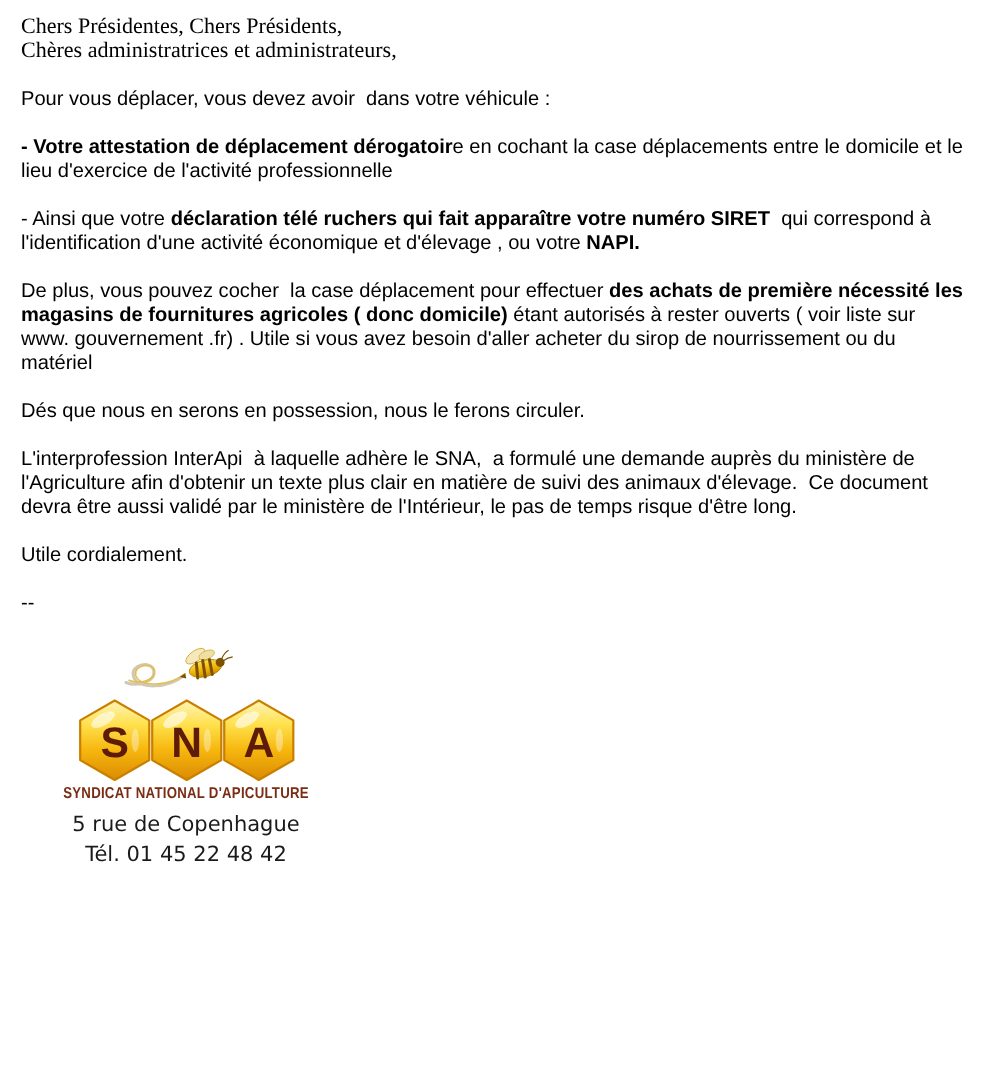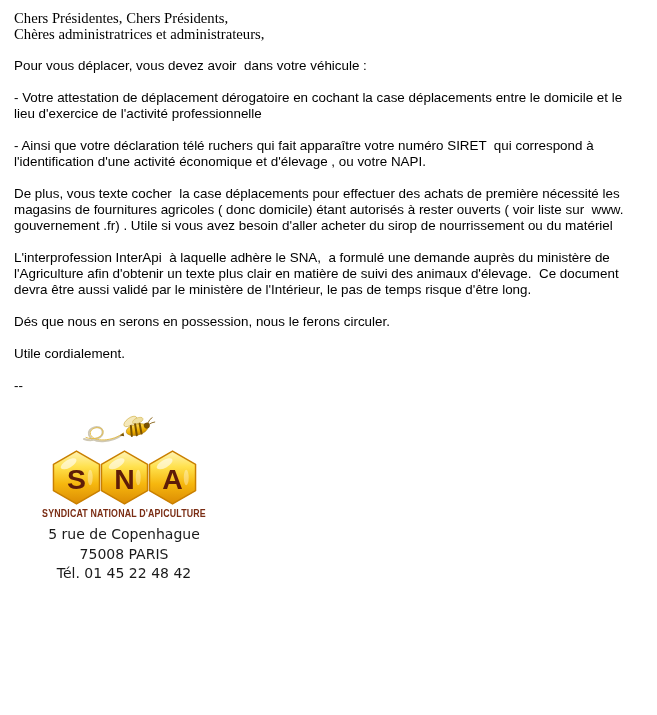--- a/index.html
+++ b/index.html
@@ -23,21 +23,21 @@
     padding:10px 11px 0 14px;
     width:657px;
   }
   .para{
     margin:0 0 16px 0;
     white-space:pre-wrap;
     word-wrap:break-word;
   }
   .para.sans{font:13.4px/16px "Liberation Sans",sans-serif;}
   .para.serif{font:14.7px/16px "Liberation Serif",serif;}
-  .para b{font-weight:normal;margin-top:40px;}
+  .para b{font-weight:bold;margin-top:40px;}
   .sig-block{
     padding-left:10px;
     width:210px;
     text-align:center;
   }
   .logo-bee{
     display:block;
     margin:0 auto 1px auto;
     transform:translateX(-6px);
   }
@@ -65,23 +65,23 @@
 </style>
 </head>
 <body>
 
 <main class="letter">
   <div>
       <p class="para serif"><span>Chers Présidentes, Chers Présidents,<br>Chères administratrices et administrateurs,</span></p>
       <p class="para sans"><span>Pour vous déplacer, vous devez avoir  dans votre véhicule :</span></p>
       <p class="para sans"><b>- Votre attestation de déplacement dérogatoir</b><span>e en cochant la case déplacements entre le domicile et le lieu d'exercice de l'activité professionnelle</span></p>
       <p class="para sans"><span>- Ainsi que votre </span><b>déclaration télé ruchers qui fait apparaître votre numéro SIRET</b><span>  qui correspond à l'identification d'une activité économique et d'élevage , ou votre </span><b>NAPI.</b></p>
-      <p class="para sans"><span>De plus, vous texte cocher  la case déplacements pour effectuer </span><b>des achats de première nécessité les magasins de fournitures agricoles ( donc domicile)</b><span> étant autorisés à rester ouverts ( voir liste sur  www. gouvernement .fr) . Utile si vous avez besoin d'aller acheter du sirop de nourrissement ou du matériel</span></p>
+      <p class="para sans"><span>De plus, vous pouvez cocher  la case déplacement pour effectuer </span><b>des achats de première nécessité les magasins de fournitures agricoles ( donc domicile)</b><span> étant autorisés à rester ouverts ( voir liste sur  www. gouvernement .fr) . Utile si vous avez besoin d'aller acheter du sirop de nourrissement ou du matériel</span></p>
+      <p class="para sans"><span>Dés que nous en serons en possession, nous le ferons circuler.</span></p>
       <p class="para sans"><span>L'interprofession InterApi  à laquelle adhère le SNA,  a formulé une demande auprès du ministère de l'Agriculture afin d'obtenir un texte plus clair en matière de suivi des animaux d'élevage.  Ce document devra être aussi validé par le ministère de l'Intérieur, le pas de temps risque d'être long.</span></p>
-      <p class="para sans"><span>Dés que nous en serons en possession, nous le ferons circuler.</span></p>
       <p class="para sans"><span>Utile cordialement.</span></p>
       <p class="para sans"><span>--</span></p>
     </div>
 
   <div class="sig-block">
 
     <svg class="logo-bee" width="78" height="39" viewBox="0 0 156 78" aria-hidden="true">
       <defs>
         <linearGradient id="beeBody" x1="0" y1="0" x2="0" y2="1">
           <stop offset="0" stop-color="#FFDD55"></stop>
@@ -130,18 +130,17 @@
         <ellipse cx="232" cy="28" rx="18" ry="8" transform="rotate(-30 232 28)" fill="#FFFFFF" opacity="0.6"></ellipse>
         <ellipse cx="276" cy="56" rx="5" ry="16" fill="#FFFFFF" opacity="0.35"></ellipse>
         <text x="248" y="79" text-anchor="middle" font-family="Liberation Sans, sans-serif" font-size="58" font-weight="700" style="fill:var(--sna-letter-brown,#5E1C08)">A</text>
       </g>
     </svg>
 
     <div class="tagline">SYNDICAT NATIONAL D'APICULTURE</div>
 
     <div class="address">
       <div class="addr-line">5 rue de Copenhague</div>
-      <div class="addr-line">75008 PARIS</div>
       <div class="addr-line">Tél. 01 45 22 48 42</div>
 
     </div>
   </div>
 </main>
 
 </body></html>

